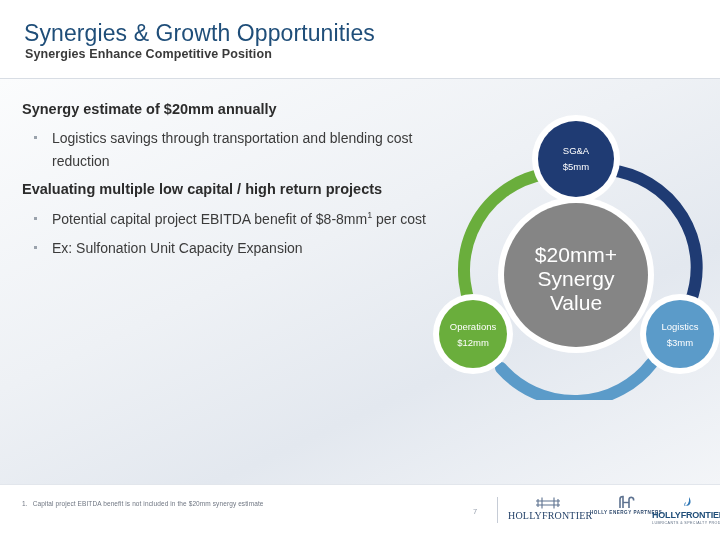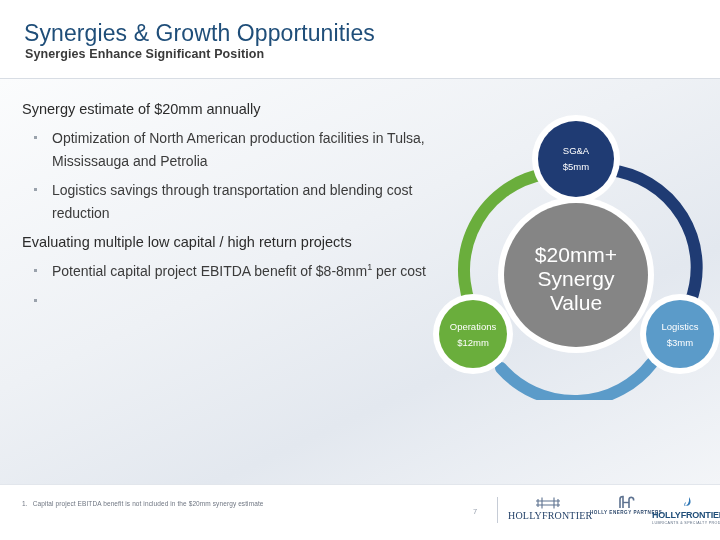--- a/index.html
+++ b/index.html
@@ -71,21 +71,21 @@
 
   
   .text-col {
     position: absolute;
     left: 22px;
     top: 100px;
     width: 420px;
   }
   .lead {
     font-size: 14.5px;
-    font-weight: normal;
+    font-weight: bold;
     color: #2c2c2c;
     margin: 0 0 9px 0;
     line-height: 1.25;
   }
   .lead.second {
     margin-top: 6px;
   }
   .bullets {
     margin: 0 0 8px 0;
     padding: 0;
@@ -227,50 +227,47 @@
     white-space: nowrap;
   }
 </style>
 </head>
 <body>
 
 <div class="slide">
 
   <div class="header">
     <div class="title">Synergies &amp; Growth Opportunities</div>
-    <div class="subtitle">Synergies Enhance Significant Position</div>
+    <div class="subtitle">Synergies Enhance Competitive Position</div>
   </div>
   <div class="header-rule"></div>
 
   <div class="body-area"></div>
 
   <div class="text-col">
 
     <div class="lead">Synergy estimate of $20mm annually</div>
 
     <ul class="bullets">
-      <li class="bullet">
-        <span class="dot"></span>
-        <span>Optimization of North American production facilities in Tulsa, Mississauga and Petrolia</span>
-      </li>
       <li class="bullet">
         <span class="dot"></span>
         <span>Logistics savings through transportation and blending cost reduction</span>
       </li>
     </ul>
 
     <div class="lead second">Evaluating multiple low capital / high return projects</div>
 
     <ul class="bullets">
       <li class="bullet">
         <span class="dot"></span>
         <span>Potential capital project EBITDA benefit of $8-8mm</span><sup>1</sup><span> per cost</span>
       </li>
       <li class="bullet">
         <span class="dot"></span>
+        <span>Ex: Sulfonation Unit Capacity Expansion</span>
       </li>
     </ul>
   </div>
 
   <div class="diagram">
     <svg width="300" height="290" viewBox="0 0 300 290">
 
       <path d="M 60 214 A 98 98 0 0 1 124 64" fill="none" stroke="#6AAE3C" stroke-width="12" stroke-linecap="round"></path>
 
       <path d="M 189 60 A 98 98 0 0 1 270 193" fill="none" stroke="#1F3B73" stroke-width="12" stroke-linecap="round"></path>

